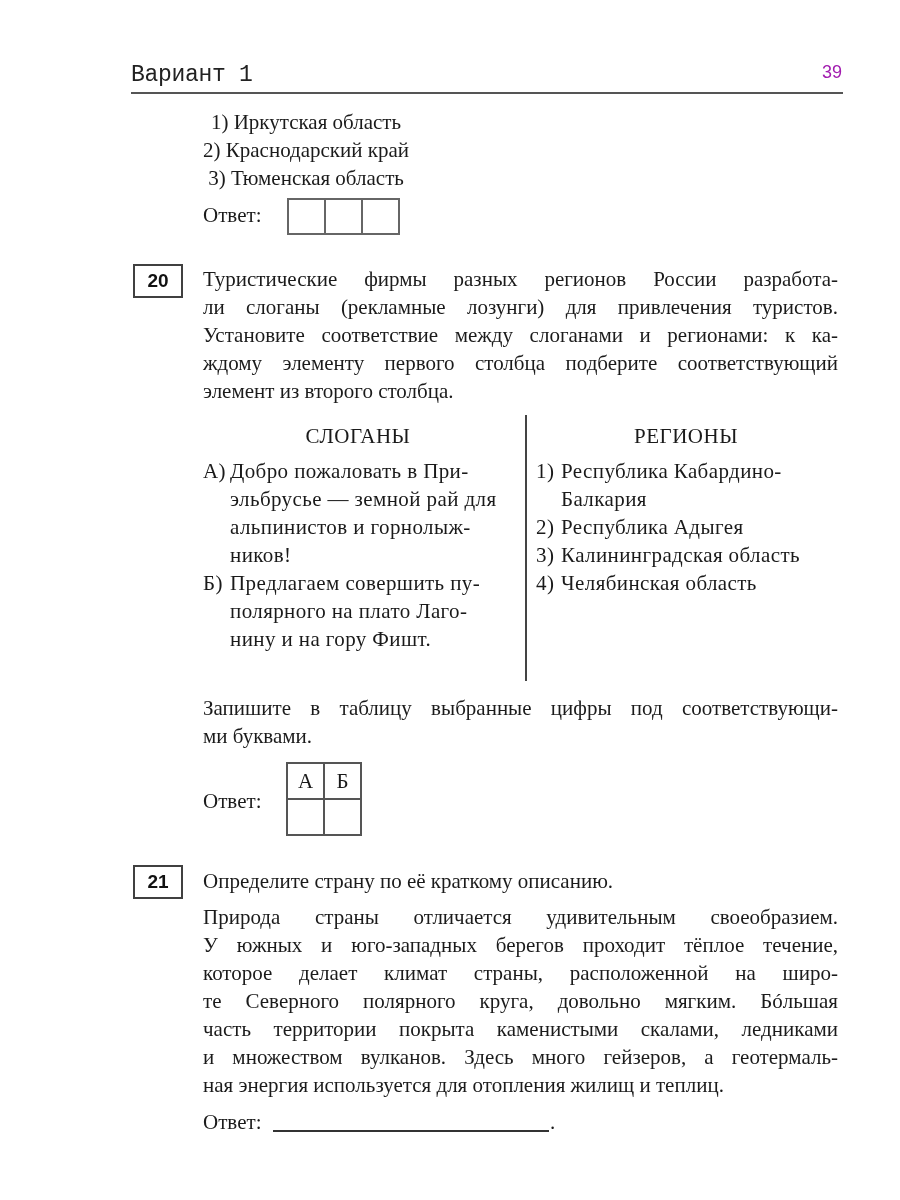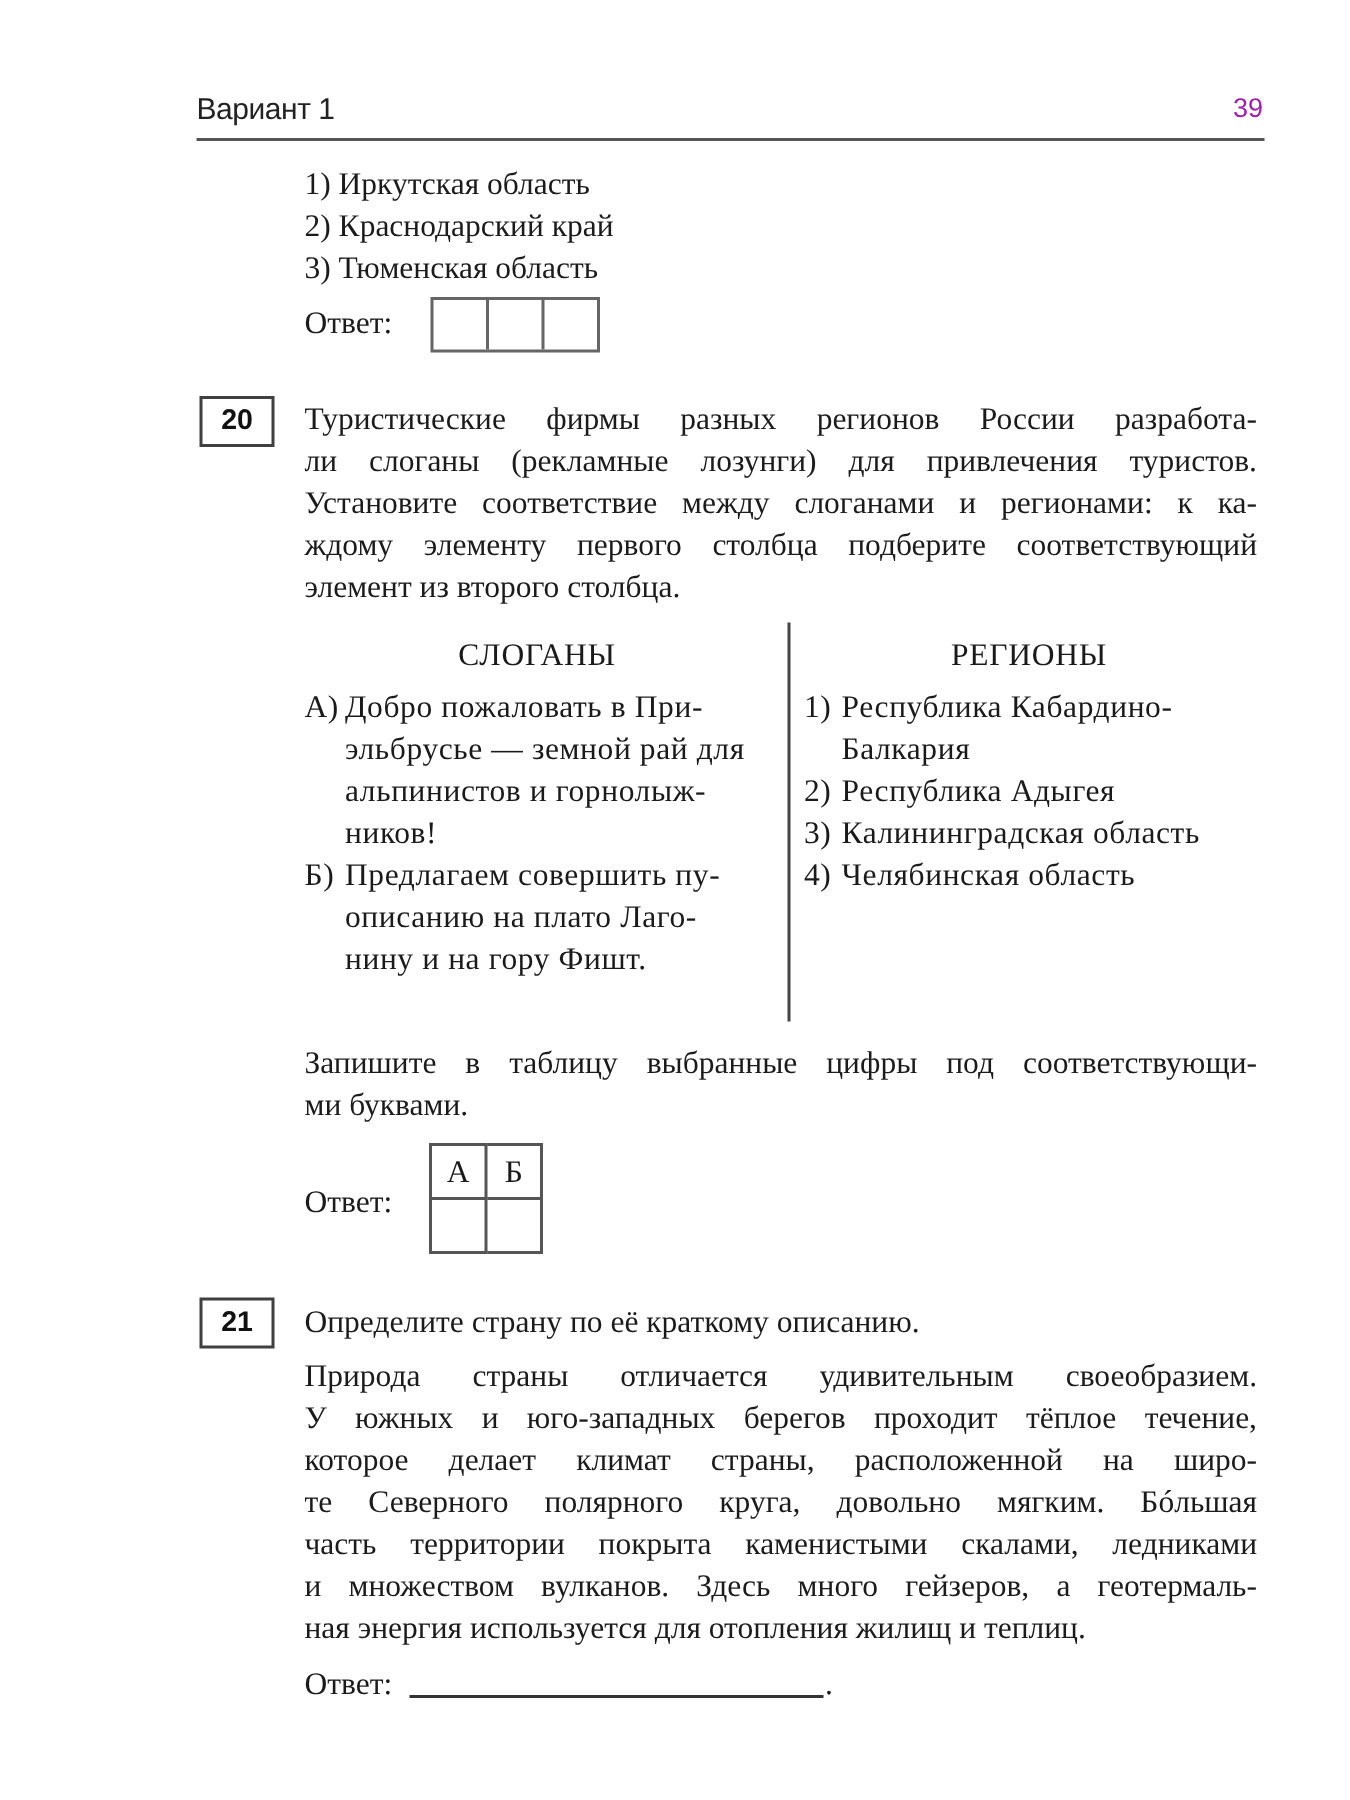--- a/index.html
+++ b/index.html
@@ -13,22 +13,22 @@
       position: relative;
       overflow: hidden;
       color: #1a1a1a;
       font-family: "Liberation Serif", "DejaVu Serif", serif;
     }
     .abs { position: absolute; }
 
     
     .header-title {
       left: 131px; top: 62px;
-      font-family: Liberation Sans, sans-serif;
-      font-size: 20px;
+      font-family: Liberation Mono, monospace;
+      font-size: 23px;
       letter-spacing: -0.3px;
       color: #222;
     }
     .header-page {
       right: 58px; top: 62px;
       font-family: "Liberation Sans", "DejaVu Sans", sans-serif;
       font-size: 18px;
       color: #a21caf;
     }
     .header-rule {
@@ -39,21 +39,21 @@
 
     .body-text {
       font-size: 21px;
       line-height: 28px;
       color: #1b1b1b;
     }
 
     
     .opt-list {
       left: 203px; top: 108px;
-      margin: 0; padding: 0; list-style: none;
+      margin: 0; padding: 0; list-style: none; text-align: center;
     }
     .opt-list li { height: 28px; white-space: nowrap; }
 
     .answer-label {
       font-size: 21px;
       color: #1b1b1b;
     }
     .box-row {
       display: flex;
       border: 2px solid #666;
@@ -176,21 +176,21 @@
     <span class="mt">Добро пожаловать в При-</span>
     <span class="mt">эльбрусье — земной рай для</span>
     <span class="mt">альпинистов и горнолыж-</span>
     <span class="mt">ников!</span>
   </div>
 </div>
 <div class="match-item" style="left:203px; top:569px; width:313px;">
   <span class="mk">Б)</span>
   <div style="padding-left:27px;">
     <span class="mt">Предлагаем совершить пу-</span>
-    <span class="mt">описанию на плато Лаго-</span>
+    <span class="mt">полярного на плато Лаго-</span>
     <span class="mt">нину и на гору Фишт.</span>
   </div>
 </div>
 
 <div class="match-item" style="left:536px; top:457px; width:300px;">
   <span class="mk">1)</span>
   <div style="padding-left:25px;">
     <span class="mt">Республика Кабардино-</span>
     <span class="mt">Балкария</span>
   </div>

